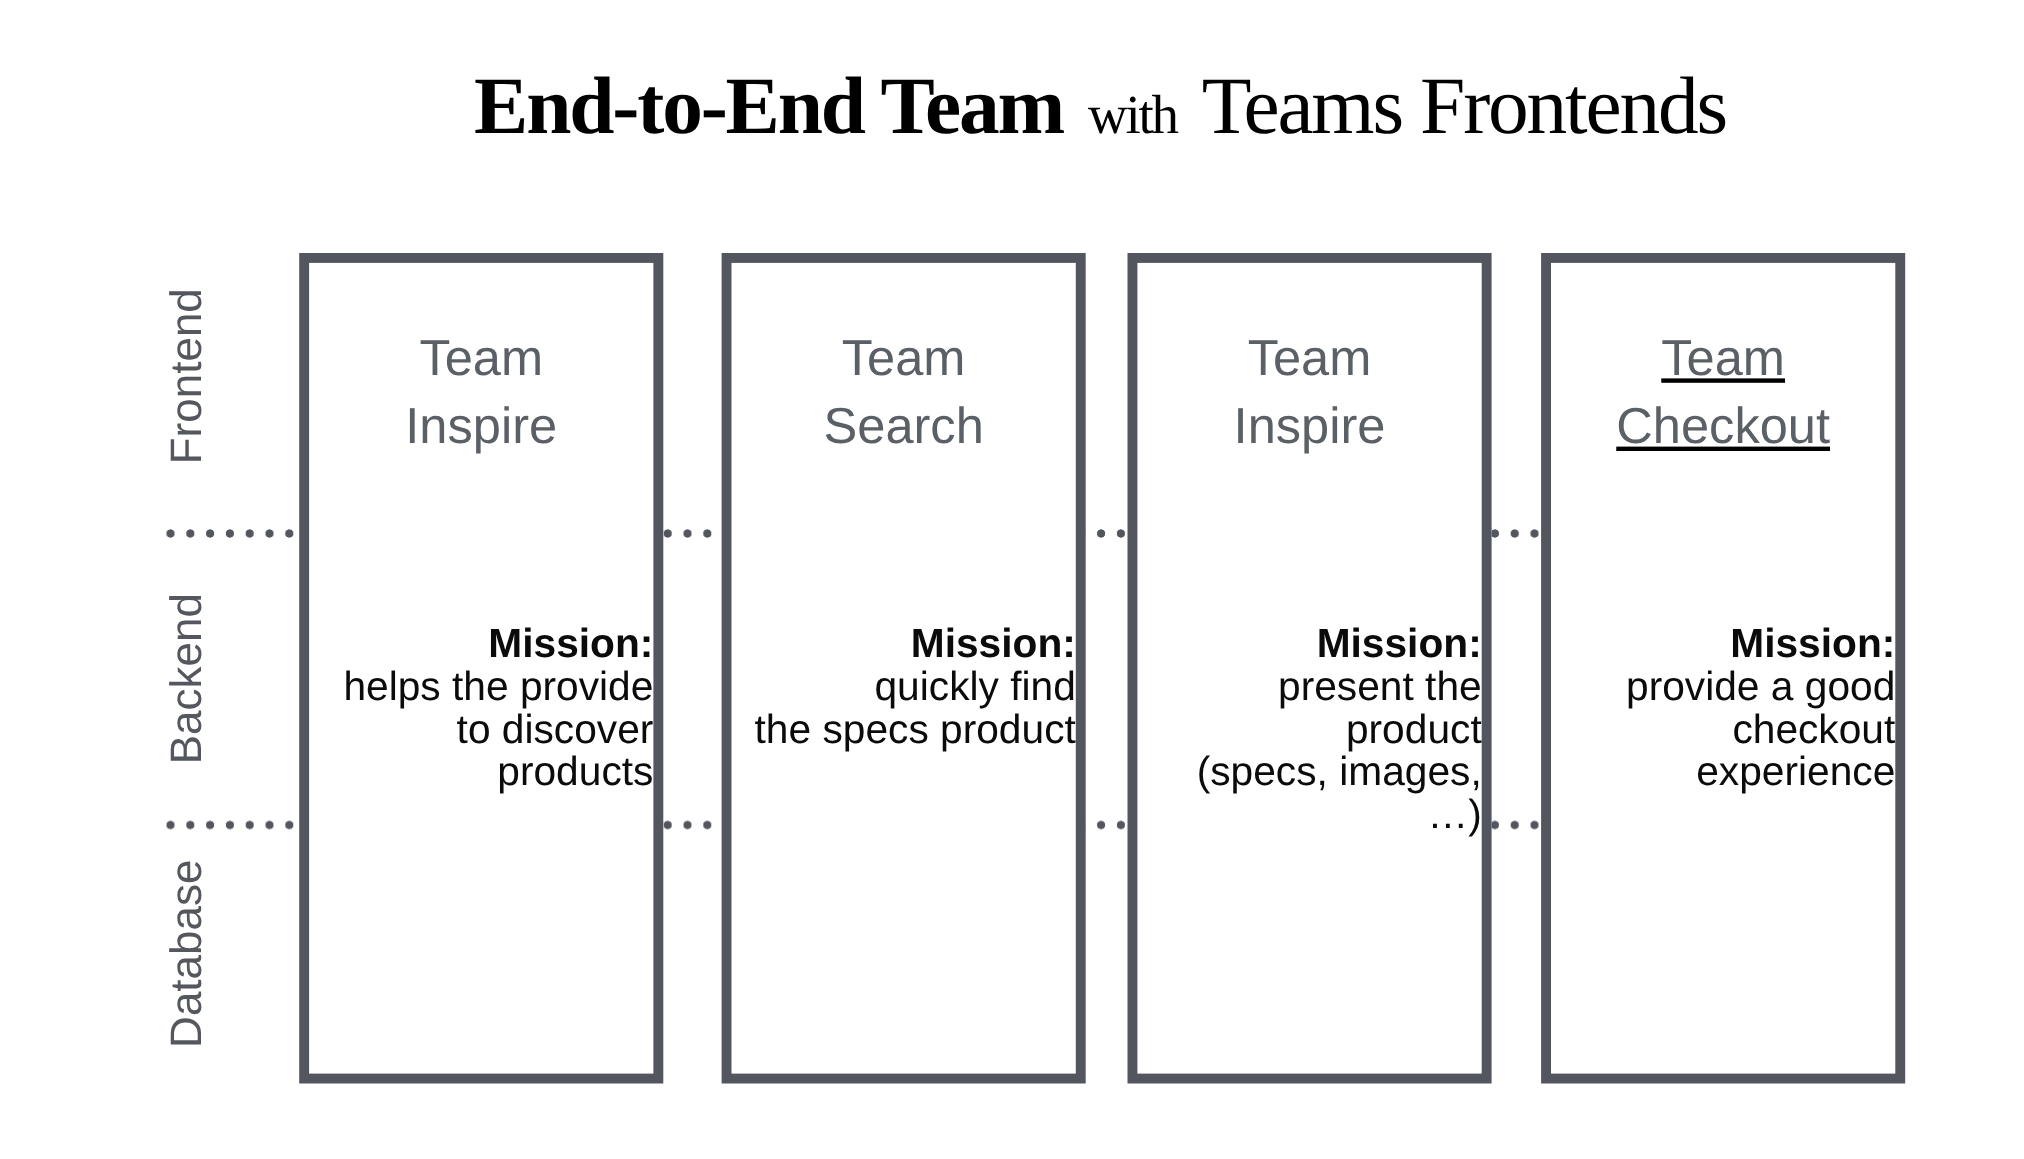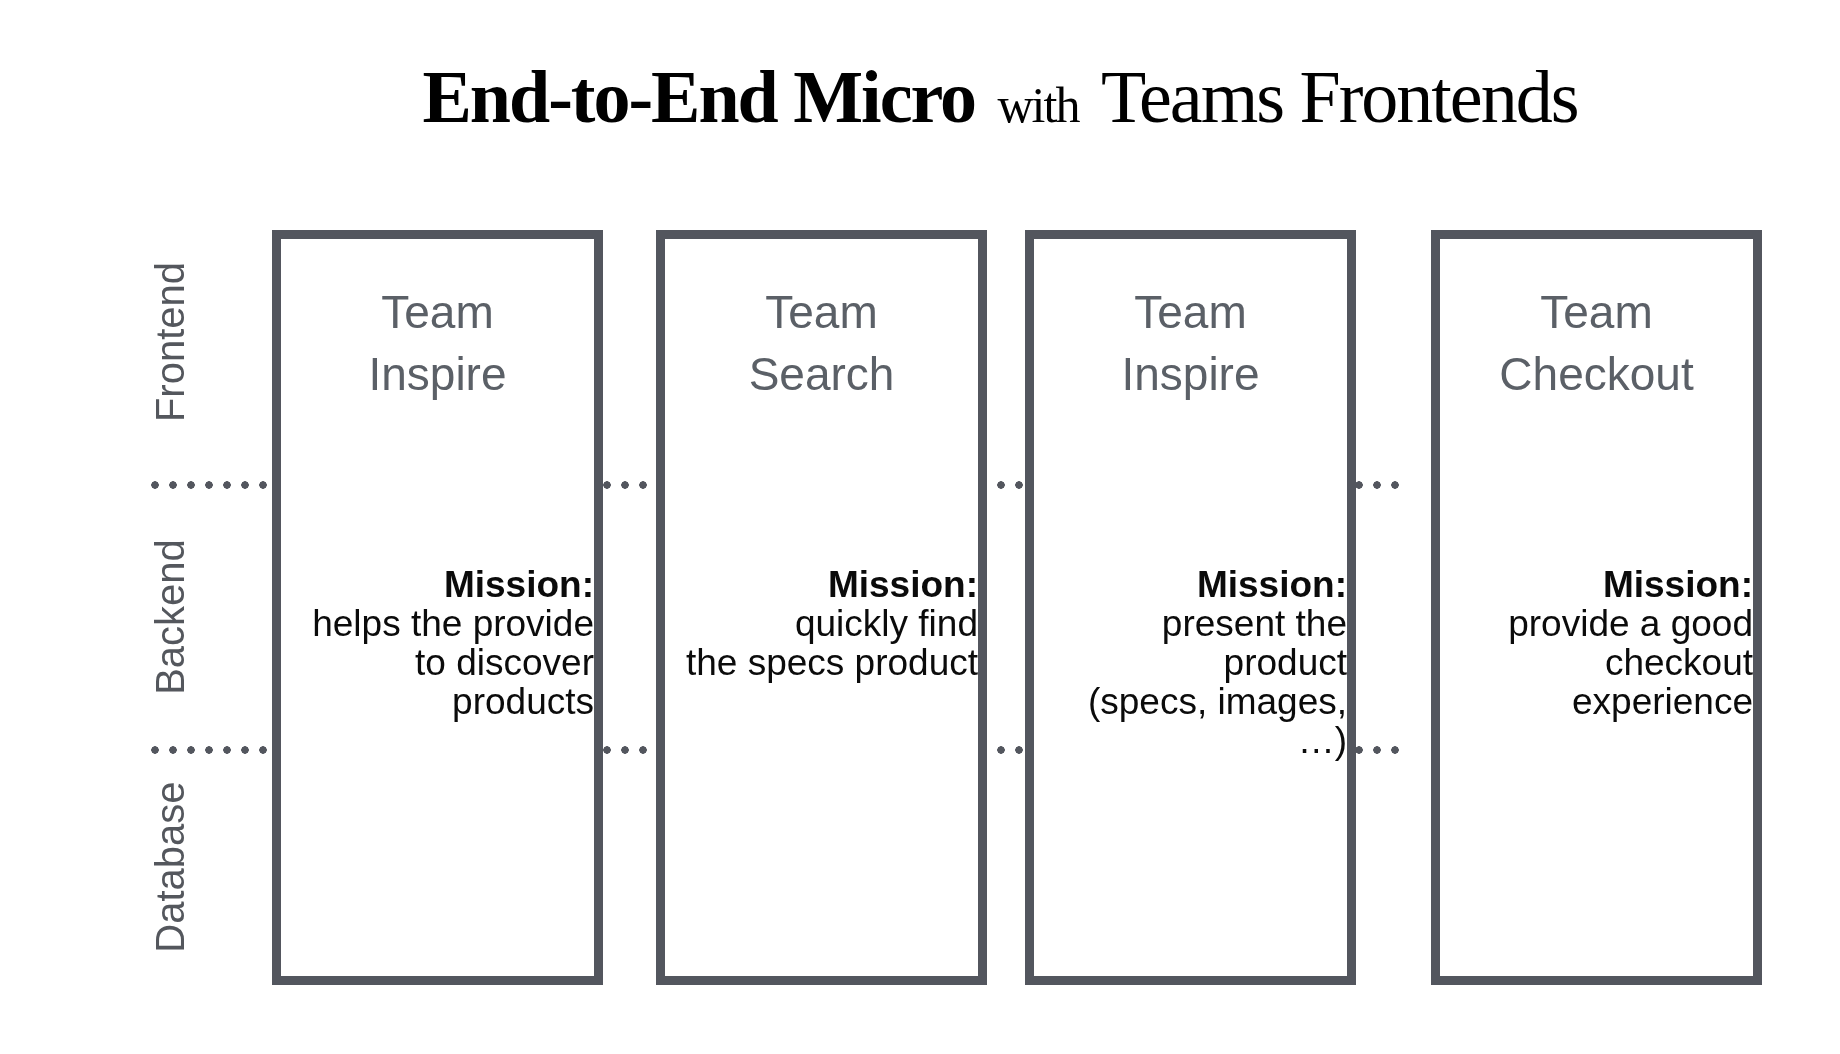--- a/index.html
+++ b/index.html
@@ -77,24 +77,24 @@
     position: absolute;
     top: 230px;
     width: 331px;
     height: 755px;
     background: var(--background);
     border: 9px solid var(--border);
   }
   .card.c1 { left: 272px; }
   .card.c2 { left: 656px; }
   .card.c3 { left: 1025px; }
-  .card.c4 { left: 1431px; }
+  .card.c4 { left: 1401px; text-decoration: underline; }
 
   .team-name {
-    margin-top: 42px;
+    margin-top: 55px;
     width: 240px;
     margin-left: auto;
     margin-right: auto;
     text-align: center;
     font-size: 46px;
     line-height: 62px;
     color: var(--team_name);
   }
 
   .mission {
@@ -108,21 +108,21 @@
     line-height: 39px;
   }
   .mission-label { font-weight: bold; }
   .mission-text { white-space: pre-line; }
 </style>
 </head>
 <body>
 
 <div class="diagram">
 
-  <h1 class="title"><span>End-to-End Micro</span>
+  <h1 class="title"><span>End-to-End Team</span>
     <span class="title-with">with</span>
     <span class="title-thin">Teams Frontends</span></h1>
 
   <div class="layer-label frontend">Frontend</div>
   <div class="layer-label backend">Backend</div>
   <div class="layer-label database">Database</div>
 
   <div class="dots row1 margin"></div>
   <div class="dots row1 gap1"></div>
   <div class="dots row1 gap2"></div>

